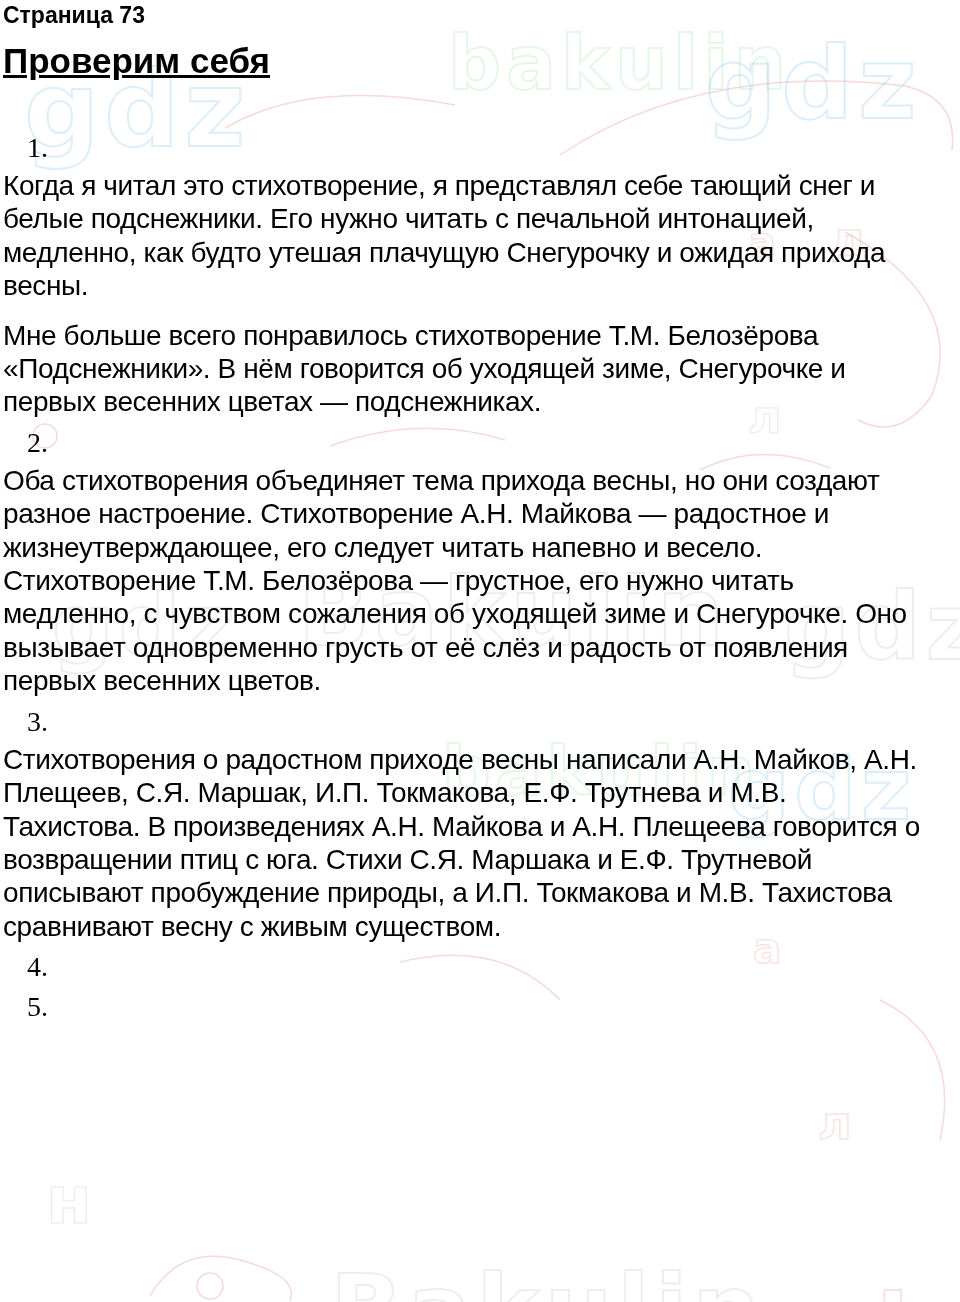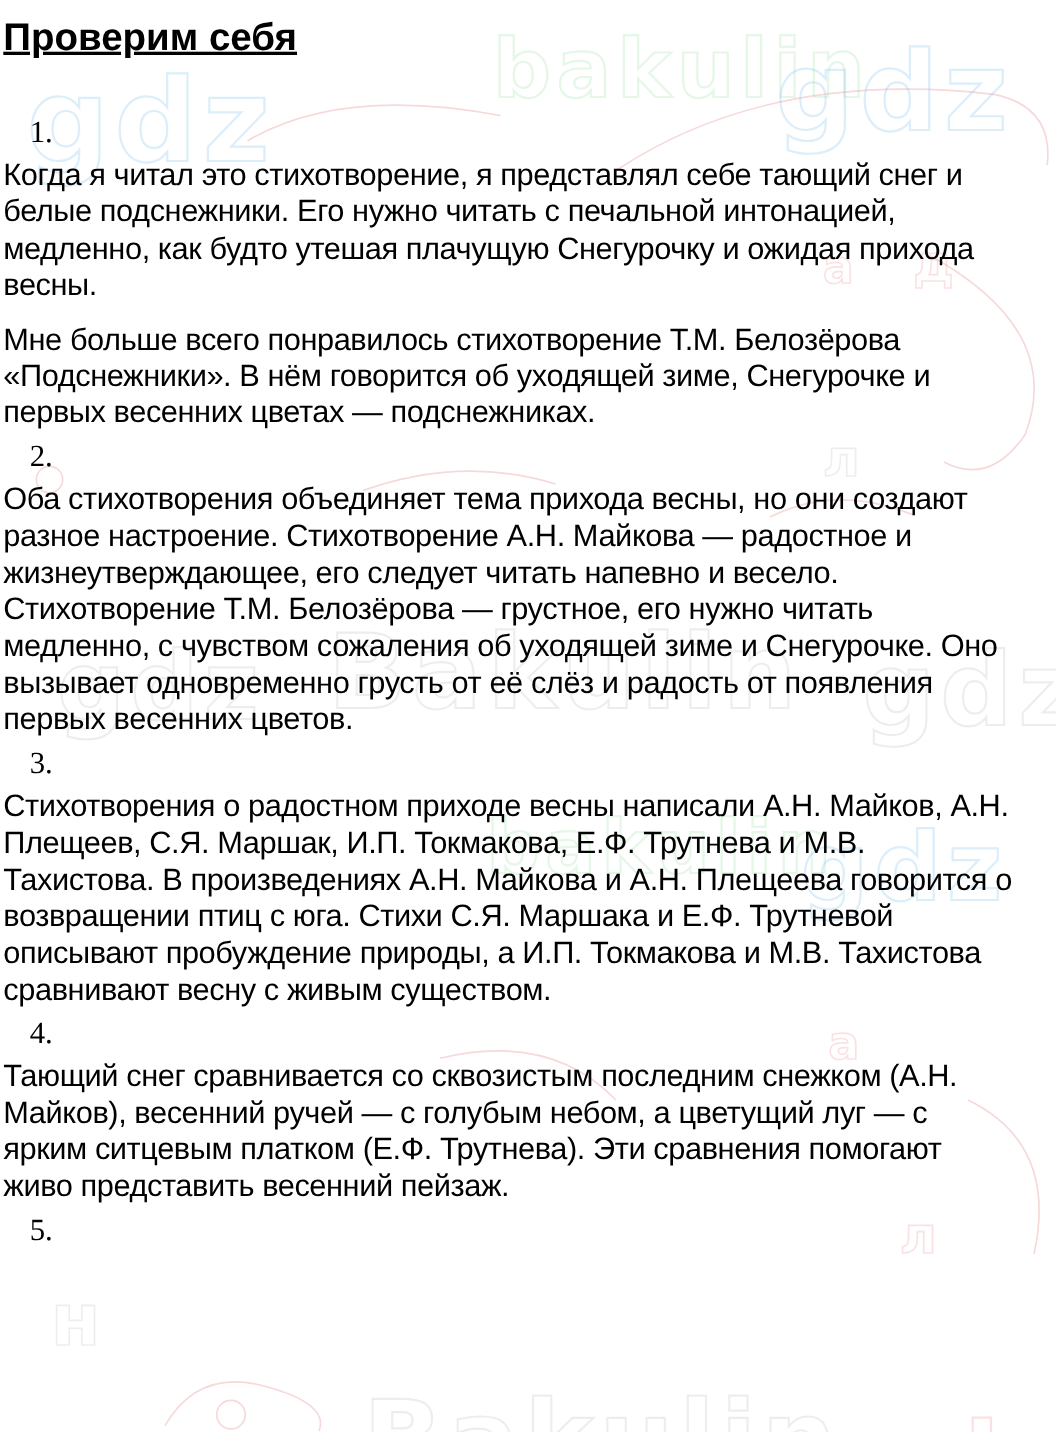--- a/index.html
+++ b/index.html
@@ -99,20 +99,21 @@
 
     <span class="wm wm-pink wm-letter" style="left:748px; top:222px;  font-size:42px;">а</span>
     <span class="wm wm-pink wm-letter" style="left:830px; top:216px;  font-size:46px;">д</span>
     <span class="wm wm-gray wm-letter" style="left:748px; top:394px;  font-size:46px;">л</span>
     <span class="wm wm-pink wm-letter" style="left:753px; top:928px;  font-size:42px;">а</span>
     <span class="wm wm-pink wm-letter" style="left:818px; top:1100px; font-size:46px;">л</span>
     <span class="wm wm-gray wm-letter" style="left:46px;  top:1168px; font-size:66px;">н</span>
   </div>
 
   <div class="content">
+    <div class="h1">Страница 73</div>
     <div class="h2">Проверим себя</div>
 
     <section class="answer answer-first">
       <div class="num">1.</div>
       <p class="para">Когда я читал это стихотворение, я представлял себе тающий снег и
 белые подснежники. Его нужно читать с печальной интонацией,
 медленно, как будто утешая плачущую Снегурочку и ожидая прихода
 весны.</p>
       <p class="para">Мне больше всего понравилось стихотворение Т.М. Белозёрова
 «Подснежники». В нём говорится об уходящей зиме, Снегурочке и
@@ -135,24 +136,20 @@
       <p class="para">Стихотворения о радостном приходе весны написали А.Н. Майков, А.Н.
 Плещеев, С.Я. Маршак, И.П. Токмакова, Е.Ф. Трутнева и М.В.
 Тахистова. В произведениях А.Н. Майкова и А.Н. Плещеева говорится о
 возвращении птиц с юга. Стихи С.Я. Маршака и Е.Ф. Трутневой
 описывают пробуждение природы, а И.П. Токмакова и М.В. Тахистова
 сравнивают весну с живым существом.</p>
     </section>
 
     <section class="answer">
       <div class="num">4.</div>
-      <p class="para">Тающий снег сравнивается со сквозистым последним снежком (А.Н.
-Майков), весенний ручей — с голубым небом, а цветущий луг — с
-ярким ситцевым платком (Е.Ф. Трутнева). Эти сравнения помогают
-живо представить весенний пейзаж.</p>
     </section>
 
     <section class="answer">
       <div class="num">5.</div>
     </section>
   </div>
 
 </div>
 
 </body></html>

